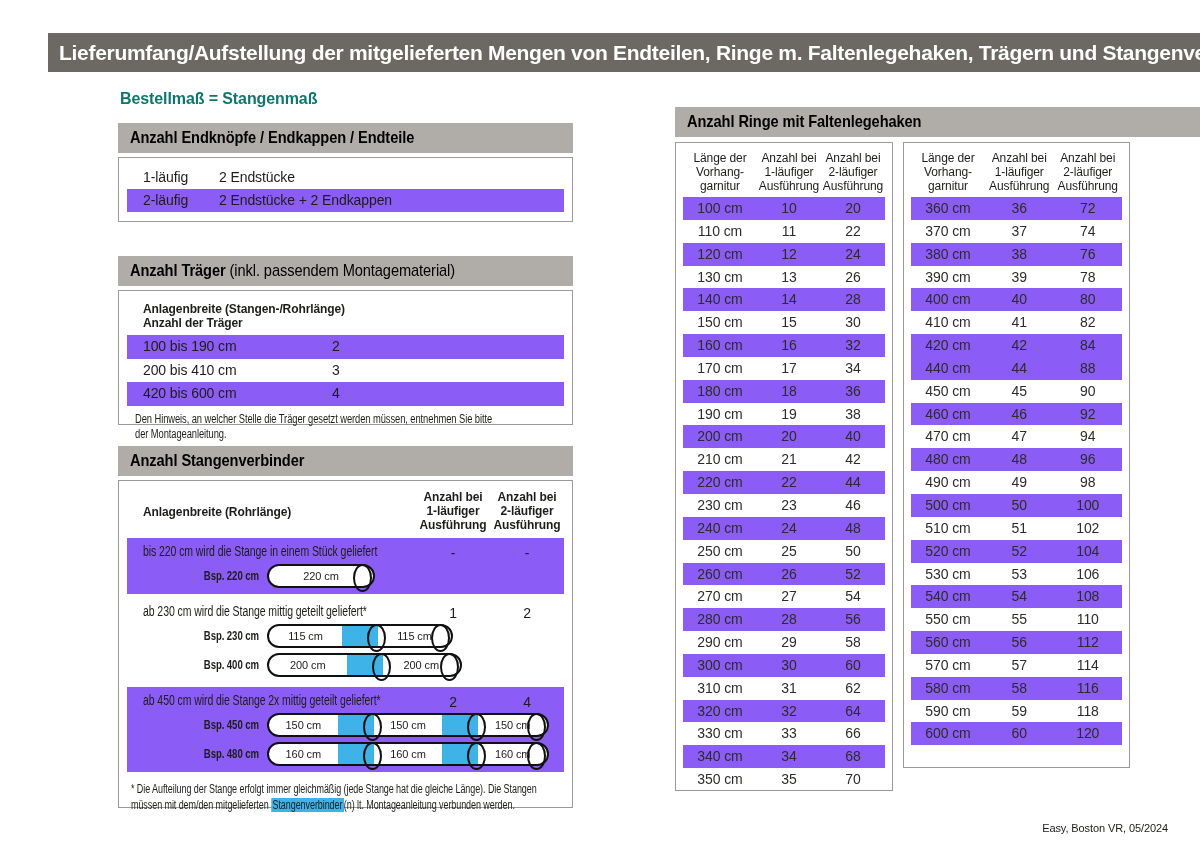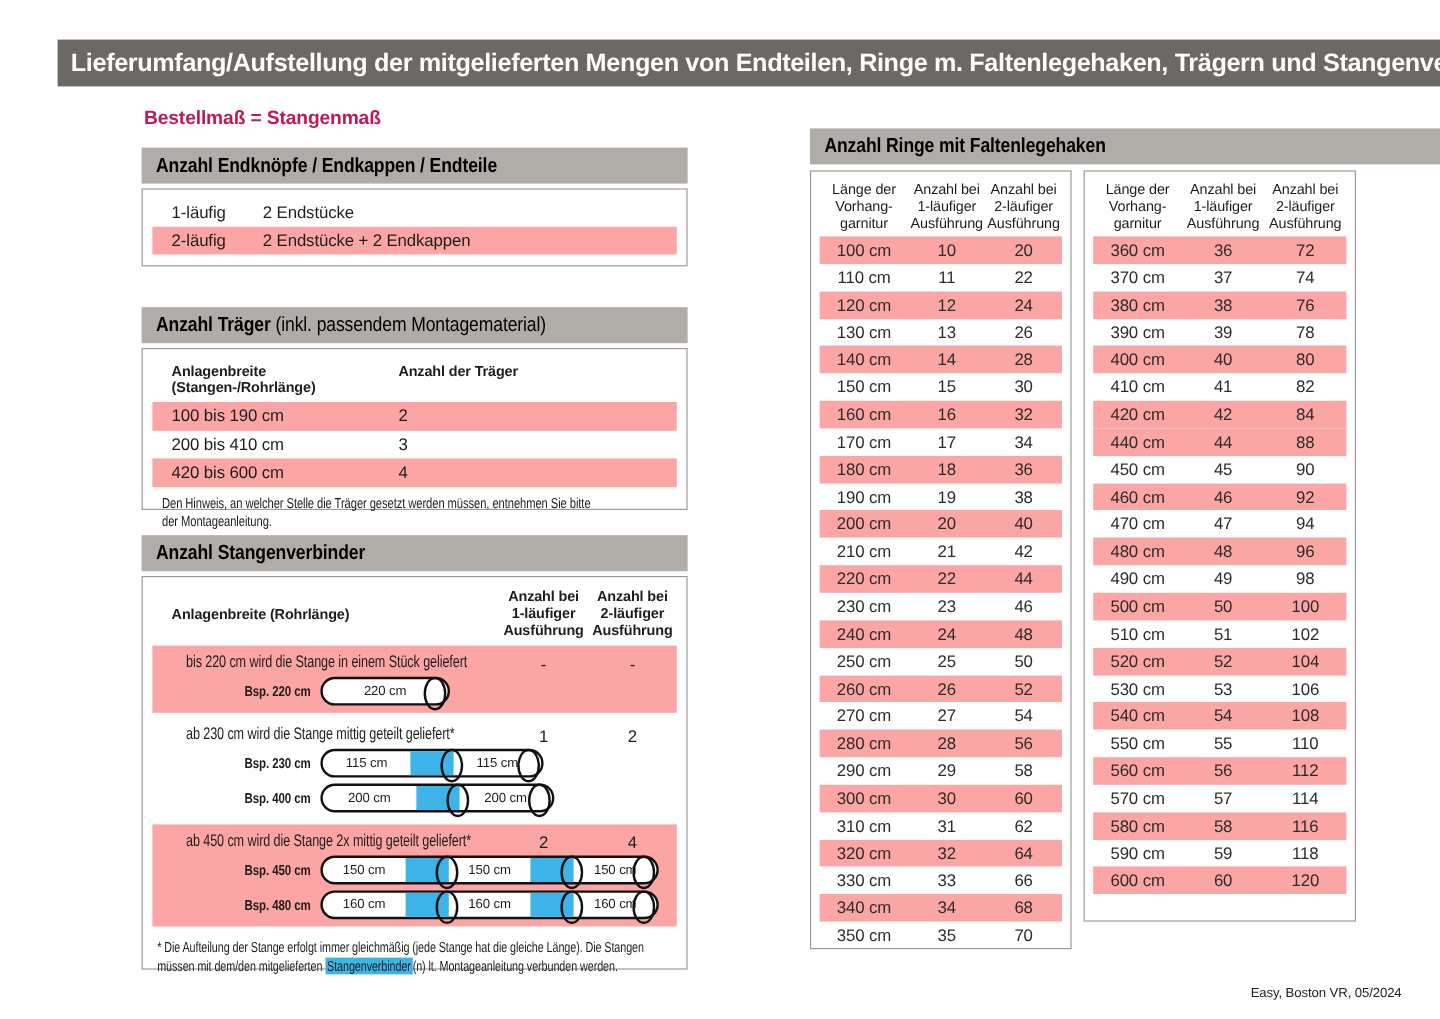--- a/index.html
+++ b/index.html
@@ -14,57 +14,57 @@
   .sqzB { display:inline-block; transform:scaleX(0.78); transform-origin:0 50%; white-space:pre; }
   .sqzC { display:inline-block; transform:scaleX(0.75); transform-origin:0 50%; white-space:pre; }
   .sqzR { display:inline-block; transform:scaleX(0.80); transform-origin:100% 50%; white-space:pre; }
   .pre-line { white-space:pre-line; }
 
   .titlebar {
     position:absolute; left:48px; top:33px; right:0; height:39px;
     background:#6c6964; color:#fff; font-weight:bold; font-size:21px;
     line-height:39px; padding-left:11px; letter-spacing:-0.3px; white-space:nowrap;
   }
-  .subtitle { position:absolute; left:120px; top:90px; font-weight:bold; font-size:16px; color:#be185d; }
+  .subtitle { position:absolute; left:120px; top:90px; font-weight:bold; font-size:16px; color:#0f766e; }
 
   .sec-header {
     position:absolute; height:30px; background:#b0ada9; color:#000;
     font-size:17px; line-height:30px; padding-left:12px; white-space:nowrap;
   }
   .sec-header b { font-weight:bold; }
   .s1 { left:118px; top:123px; width:455px; }
   .s2 { left:118px; top:256px; width:455px; }
   .s3 { left:118px; top:446px; width:455px; }
   .s4 { left:675px; top:107px; width:528px; }
 
   .box { position:absolute; background:#fff; border:1px solid #9c9b99; }
-  .stripe { background:#fca5a5; }
+  .stripe { background:#8b5cf6; }
 
   
   .b1 { left:118px; top:157px; width:455px; height:65px; padding-top:8px; }
   .kv-row { display:flex; height:23px; line-height:23px; margin:0 8px; font-size:14px; }
   .kv-row .k { width:92px; padding-left:16px; }
 
   
   .b2 { left:118px; top:290px; width:455px; height:135px; }
-  .t2-head { display:flex; margin:0 8px; padding:11px 0 5px 16px; font-weight:bold; font-size:12px; }
+  .t2-head { display:flex; margin:0 8px; padding:11px 0 5px 16px; font-weight:bold; font-size:12px;flex-direction:column; }
   .t2-head .range, .t2-row .range { flex:1; }
   .t2-head .cnt, .t2-row .cnt { width:160px; margin-right:72px; }
   .t2-row { display:flex; margin:0 8px; height:23.5px; line-height:23.5px; font-size:14px; padding-left:16px; }
   .t2-note { margin:6px 8px 0 16px; font-size:12px; line-height:15px; }
 
   
   .b3 { left:118px; top:480px; width:455px; height:328px; }
   .vb-colhead { position:absolute; font-weight:bold; font-size:12px; line-height:14px; }
   .vb-colhead.c1 { left:24px; top:24px; }
   .vb-colhead.c2 { left:299px; top:9px; width:70px; text-align:center; }
   .vb-colhead.c3 { left:373px; top:9px; width:70px; text-align:center; }
   .vb-rows { padding-top:57px; }
   .vb-block { position:relative; margin:0 8px 4px; padding:4px 0 2px; }
-  .vb-text { padding-left:28px; font-size:14px; height:18px; line-height:18px; }
+  .vb-text { padding-left:16px; font-size:14px; height:18px; line-height:18px; }
   .vb-val { position:absolute; top:7px; width:70px; text-align:center; font-size:14px; }
   .vb-val.v1 { left:291px; }
   .vb-val.v2 { left:365px; }
   .rod-row { display:flex; align-items:center; height:26px; margin:3px 0;padding-left:36px; }
   .bsp { width:96px; text-align:right; font-weight:bold; font-size:12px; white-space:nowrap; }
   .rod { margin-left:8px; position:relative; height:24px; border:2px solid #111;
          border-radius:12px; display:flex; background:#fff; }
   .rod::after { content:""; position:absolute; right:1px; top:-2px; height:24px; width:15px;
                 border:2px solid #111; border-radius:50%; }
   .seg { flex:1; text-align:center; font-size:11px; line-height:20px; }

